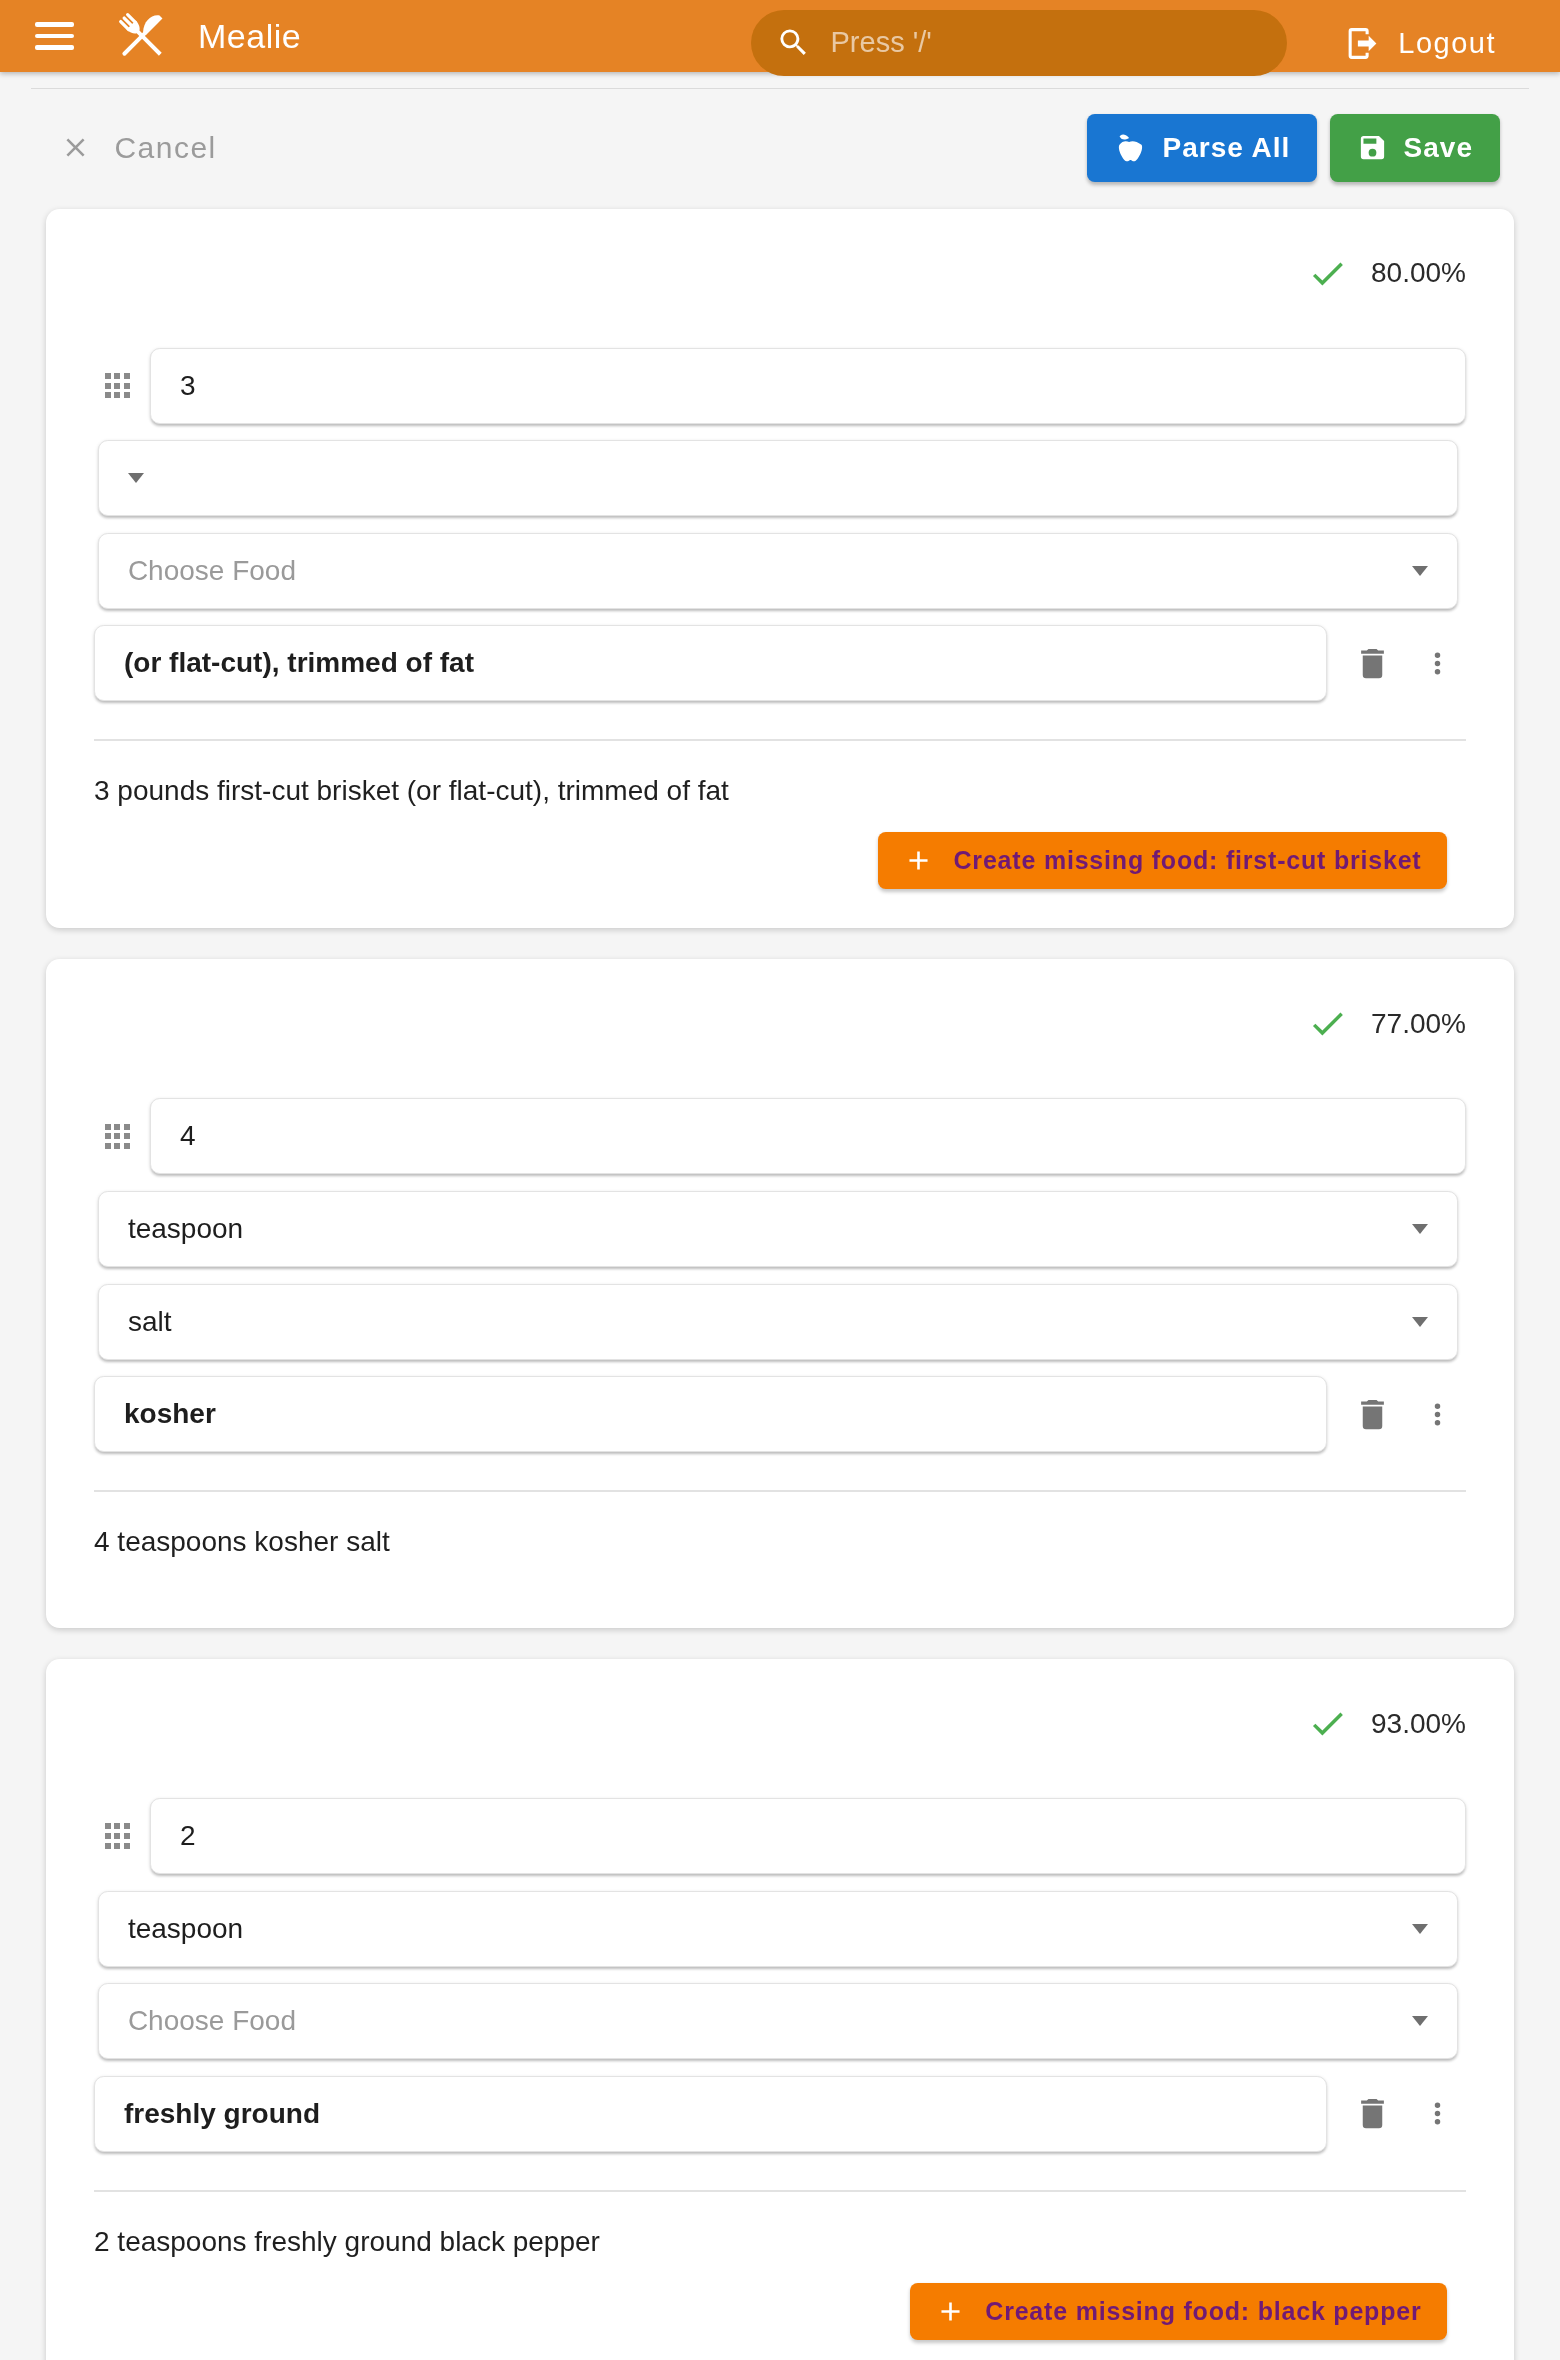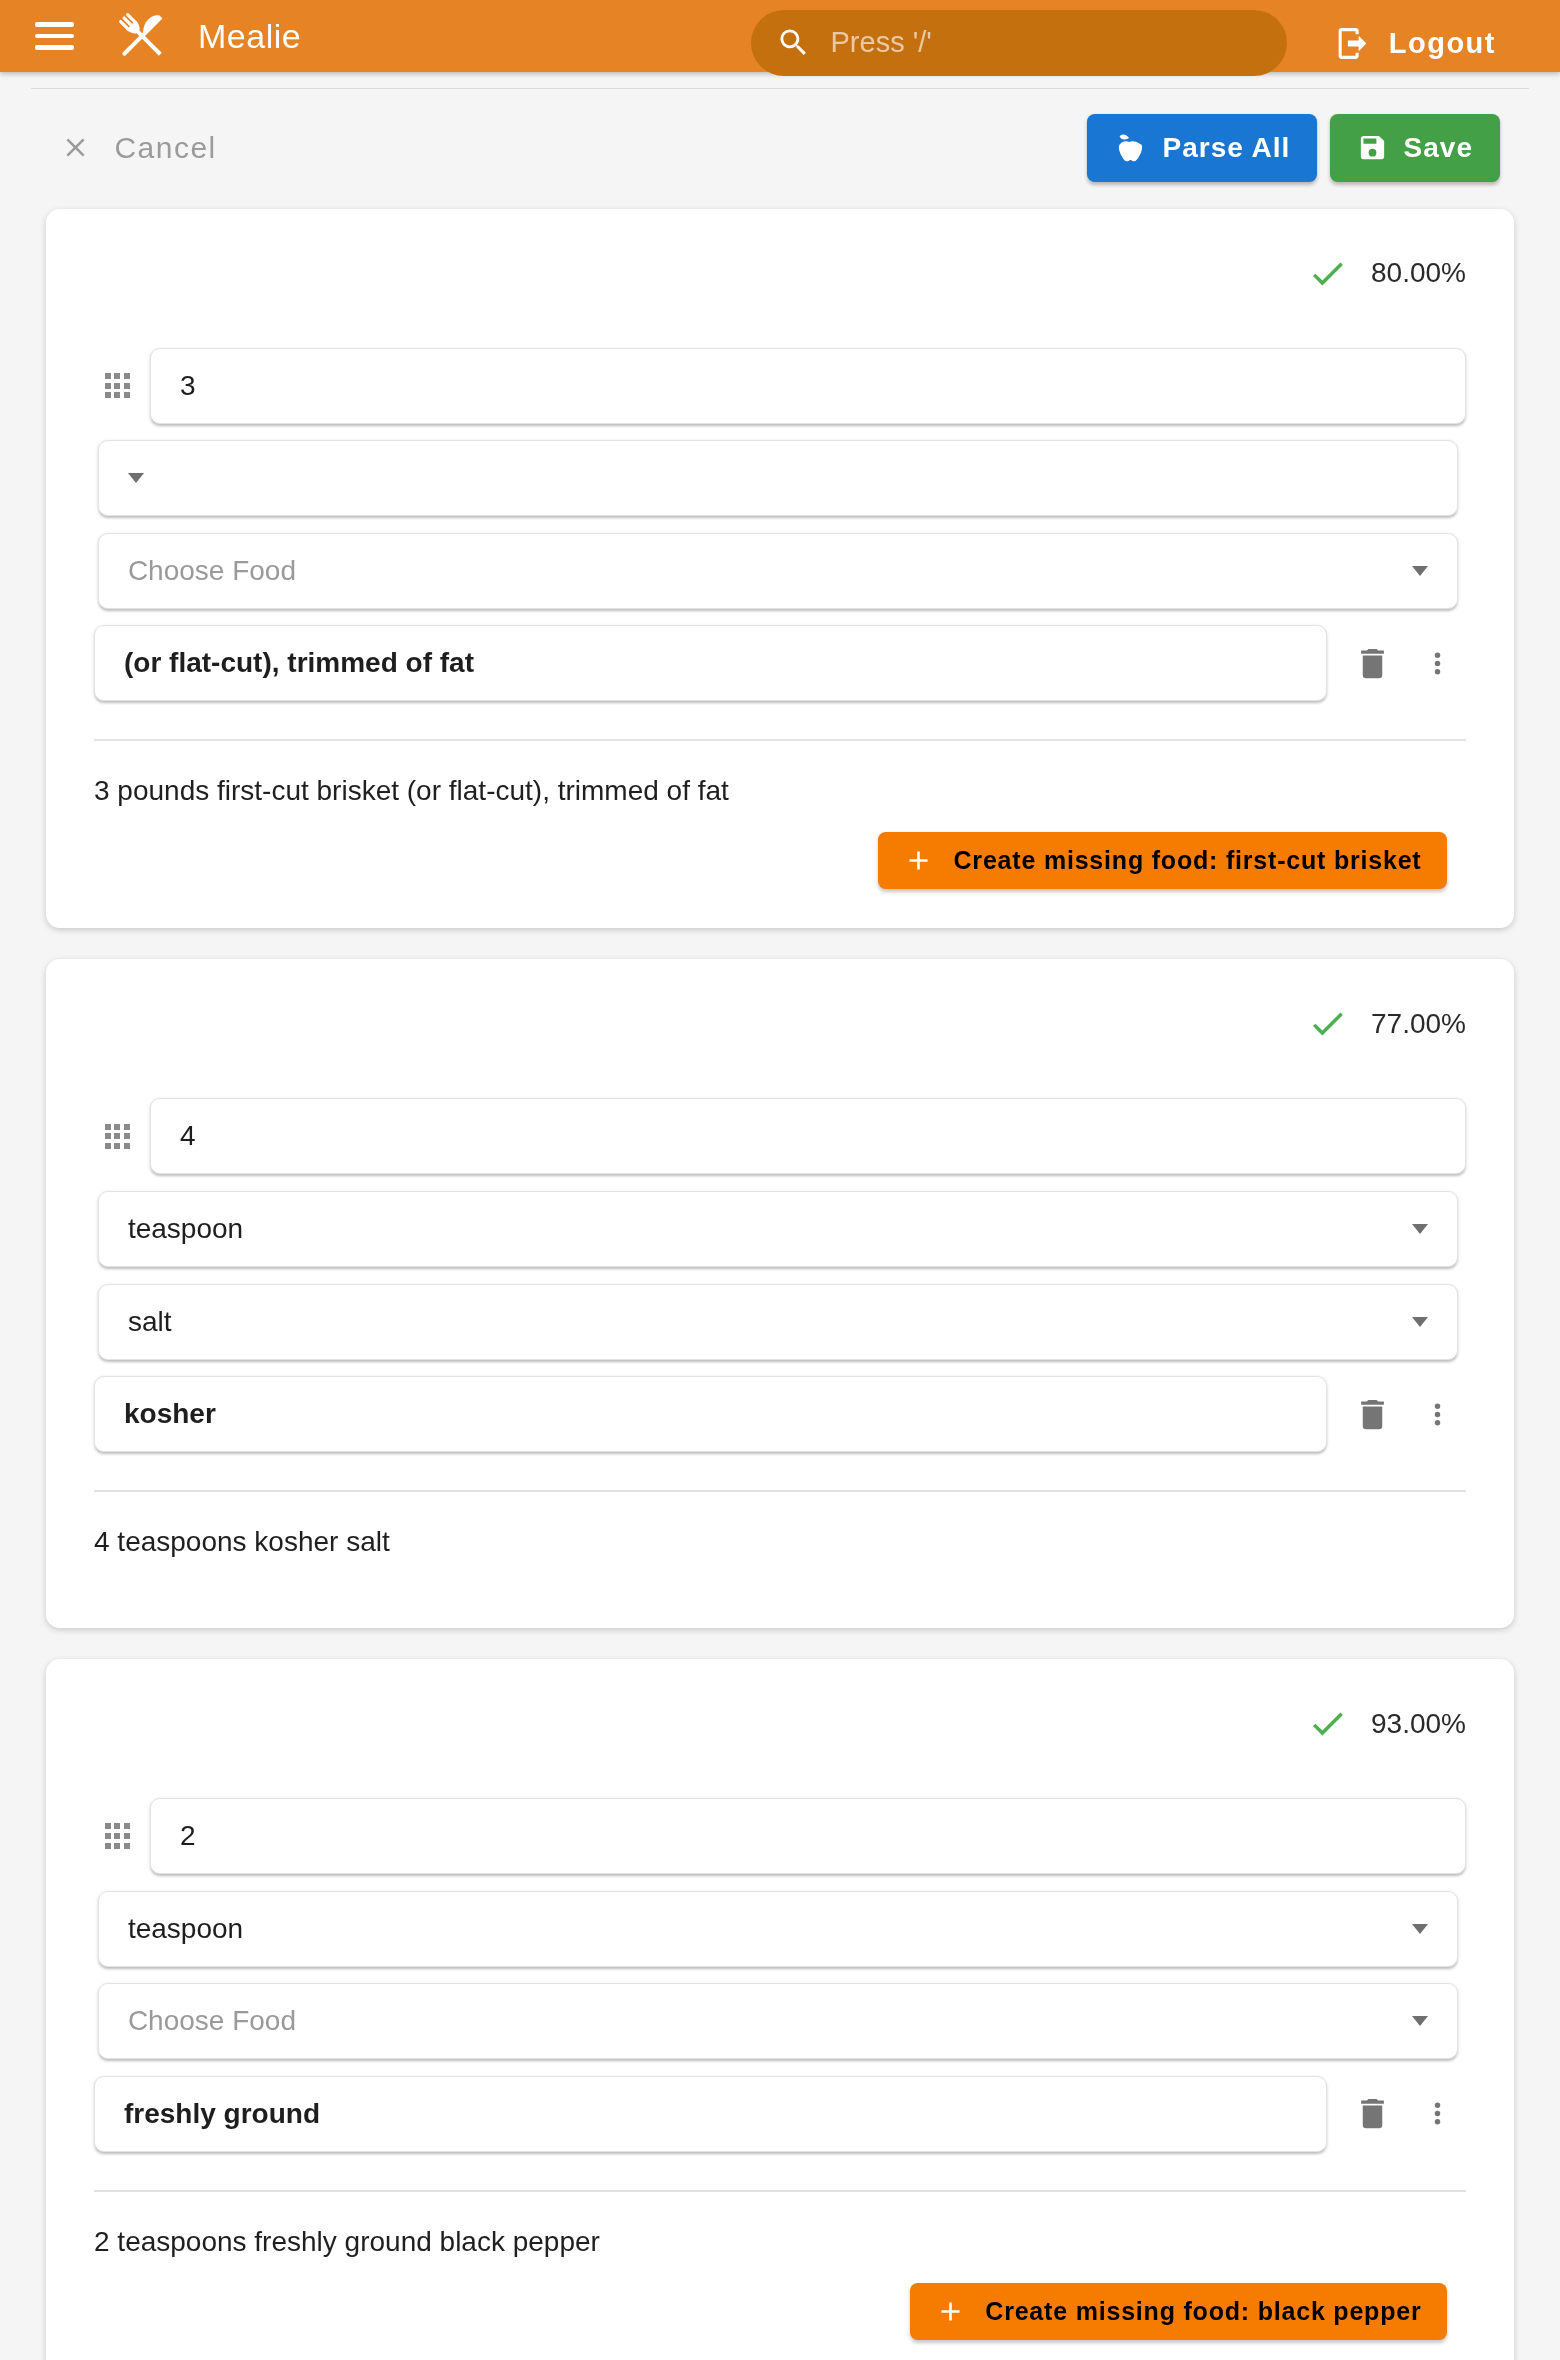--- a/index.html
+++ b/index.html
@@ -34,21 +34,21 @@
   }
   .search-pill input {
     flex:1; background:transparent; border:none; outline:none;
     font-family:"Liberation Sans", sans-serif;
     font-size:29px; color:#fff; margin-left:19.5px;
   }
   .search-pill input::placeholder { color:rgba(255,255,255,0.62); }
   .logout-btn {
     position:absolute; right:64px; top:0; height:86px;
     display:flex; align-items:center; gap:17.6px;
-    color:#fff; font-size:29px; font-weight:700; letter-spacing:1.5px;
+    color:#fff; font-size:29px; font-weight:400; letter-spacing:1.5px;
     cursor:pointer; background:none; border:none;
     font-family:"Liberation Sans", sans-serif;
   }
 
   
   .top-divider { margin:15.6px 31px 0; border-top:1px solid #DBDBDB; }
   .toolbar {
     display:flex; align-items:center;
     padding:25px 60px 27px;
   }
@@ -126,21 +126,21 @@
 
   .card-divider { margin-top:38px; border-top:2px solid #E2E2E2; }
   .orig-text { margin-top:33px; font-size:28px; color:#1F1F1F; line-height:33px; }
 
   .missing-row { display:flex; justify-content:flex-end; margin-top:25px; padding-right:19.5px; }
   .missing-btn {
     display:flex; align-items:center; gap:19.5px;
     height:57px; padding:0 25px;
     background:var(--create-food-bg, #F57C00);
     border:none; border-radius:7.8px; cursor:pointer;
-    color:#000000; font-size:25px; font-weight:700; letter-spacing:0.8px;
+    color:#701a75; font-size:25px; font-weight:700; letter-spacing:0.8px;
     font-family:"Liberation Sans", sans-serif;
     box-shadow:0 2.9px 3.9px rgba(0,0,0,0.22);
   }
 </style>
 </head>
 <body>
 
 <header class="app-header">
   <div class="hamburger">
     <div class="bar"></div>

